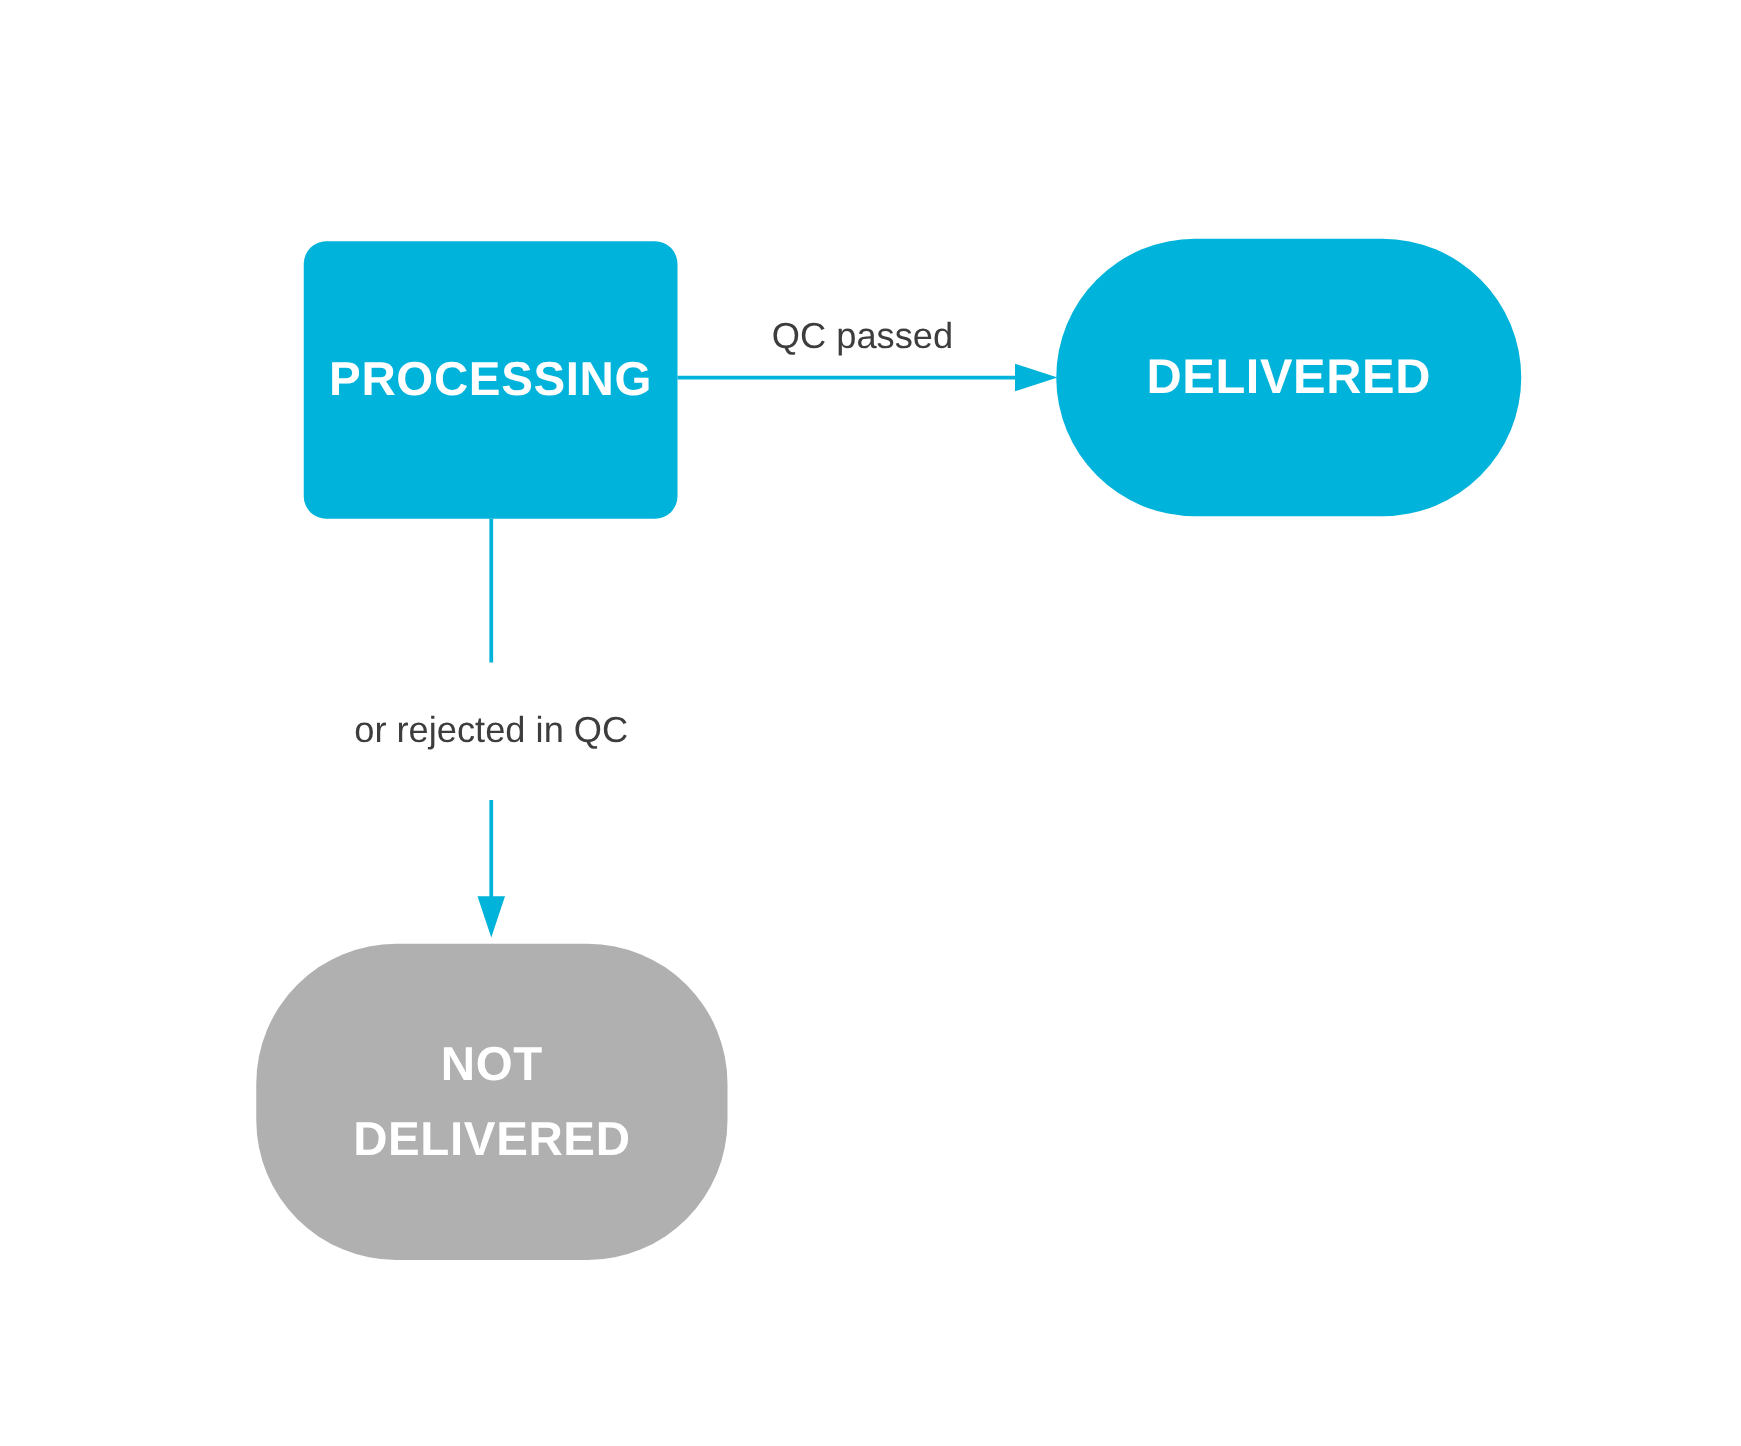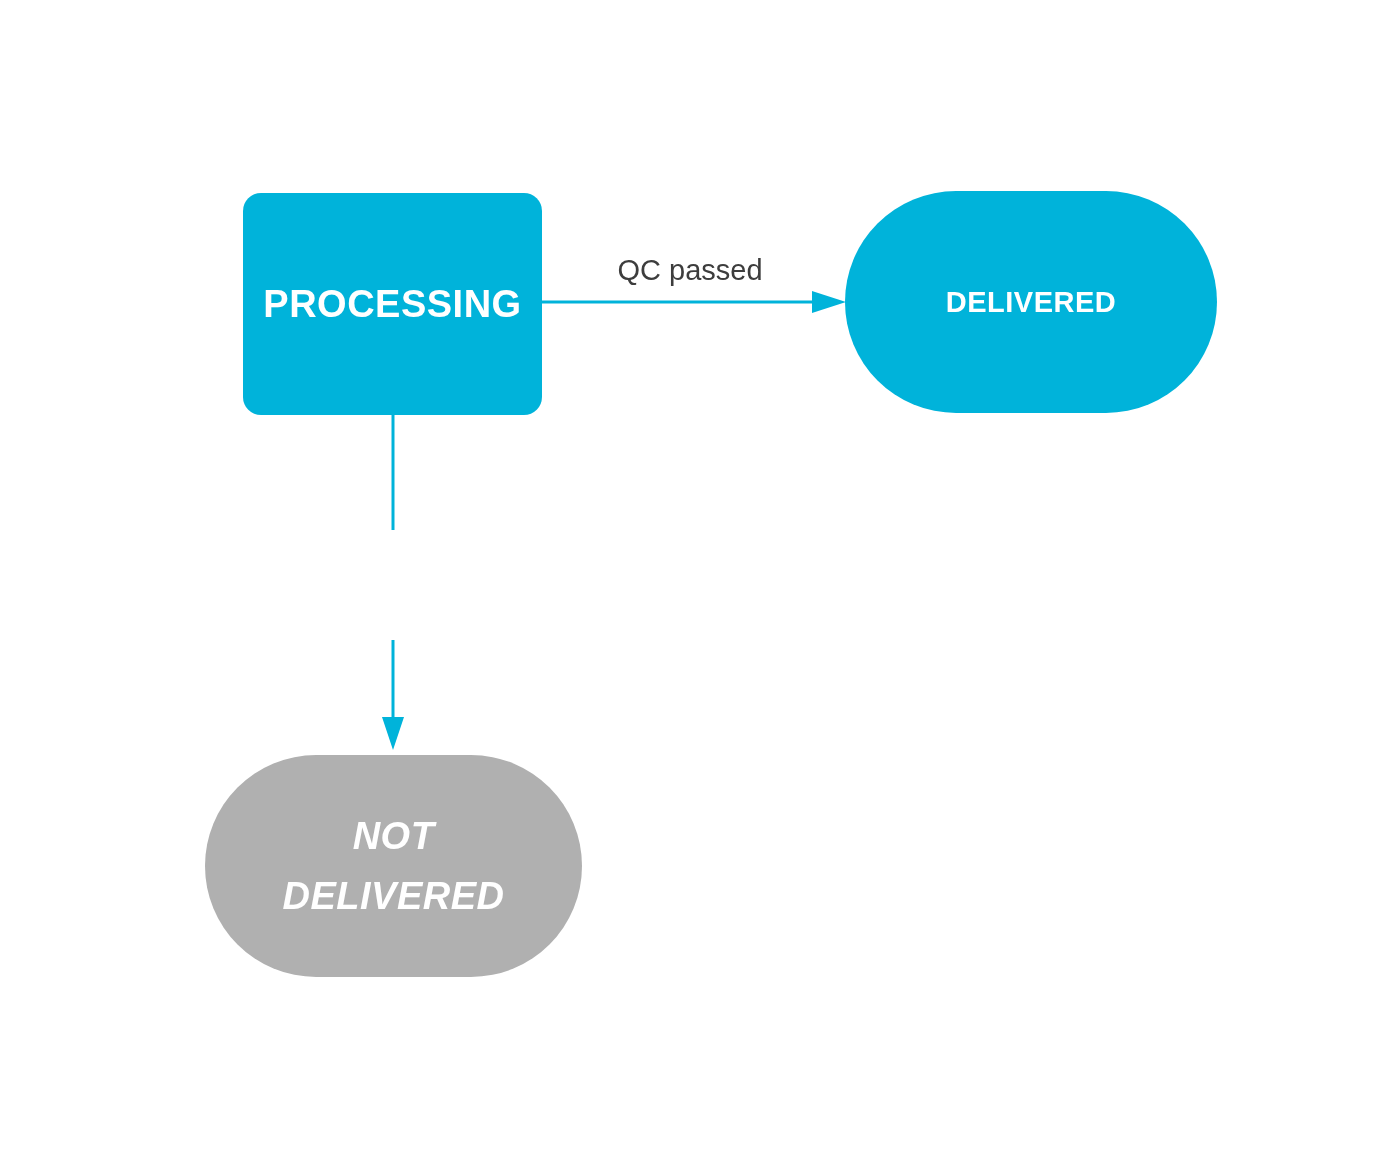--- a/index.html
+++ b/index.html
@@ -52,32 +52,31 @@
     background: var(--accent, #00b3da);
     font-size: 38px;
   }
   .node-delivered {
     left: 845px;
     top: 191px;
     width: 372px;
     height: 222px;
     border-radius: 111px;
     background: var(--accent, #00b3da);
-    font-size: 29px;
+    font-size: 39px;
   }
   .node-not-delivered {
     left: 205px;
     top: 755px;
     width: 377px;
-    height: 222px;
+    height: 253px;
     border-radius: 112px;
     background: var(--inactive, #b0b0b0);
     font-size: 38px;
     line-height: 60px;
-    font-style: italic;
   }
   .node-not-delivered .node-label {
     display: block;
     max-width: 280px;
   }
   .edge-label {
     position: absolute;
     color: var(--label-text, #3d3d3d);
     font-size: 29px;
     white-space: nowrap;
@@ -120,15 +119,16 @@
     <span class="node-label">DELIVERED</span>
   </div>
 
   <div class="node node-not-delivered">
     <span class="node-label">NOT DELIVERED</span>
   </div>
 
   <div class="edge-label edge-label-h">QC passed</div>
 
   <div class="edge-label edge-label-v">
+    <div>or rejected in QC</div>
   </div>
 
 </div>
 
 </body></html>

